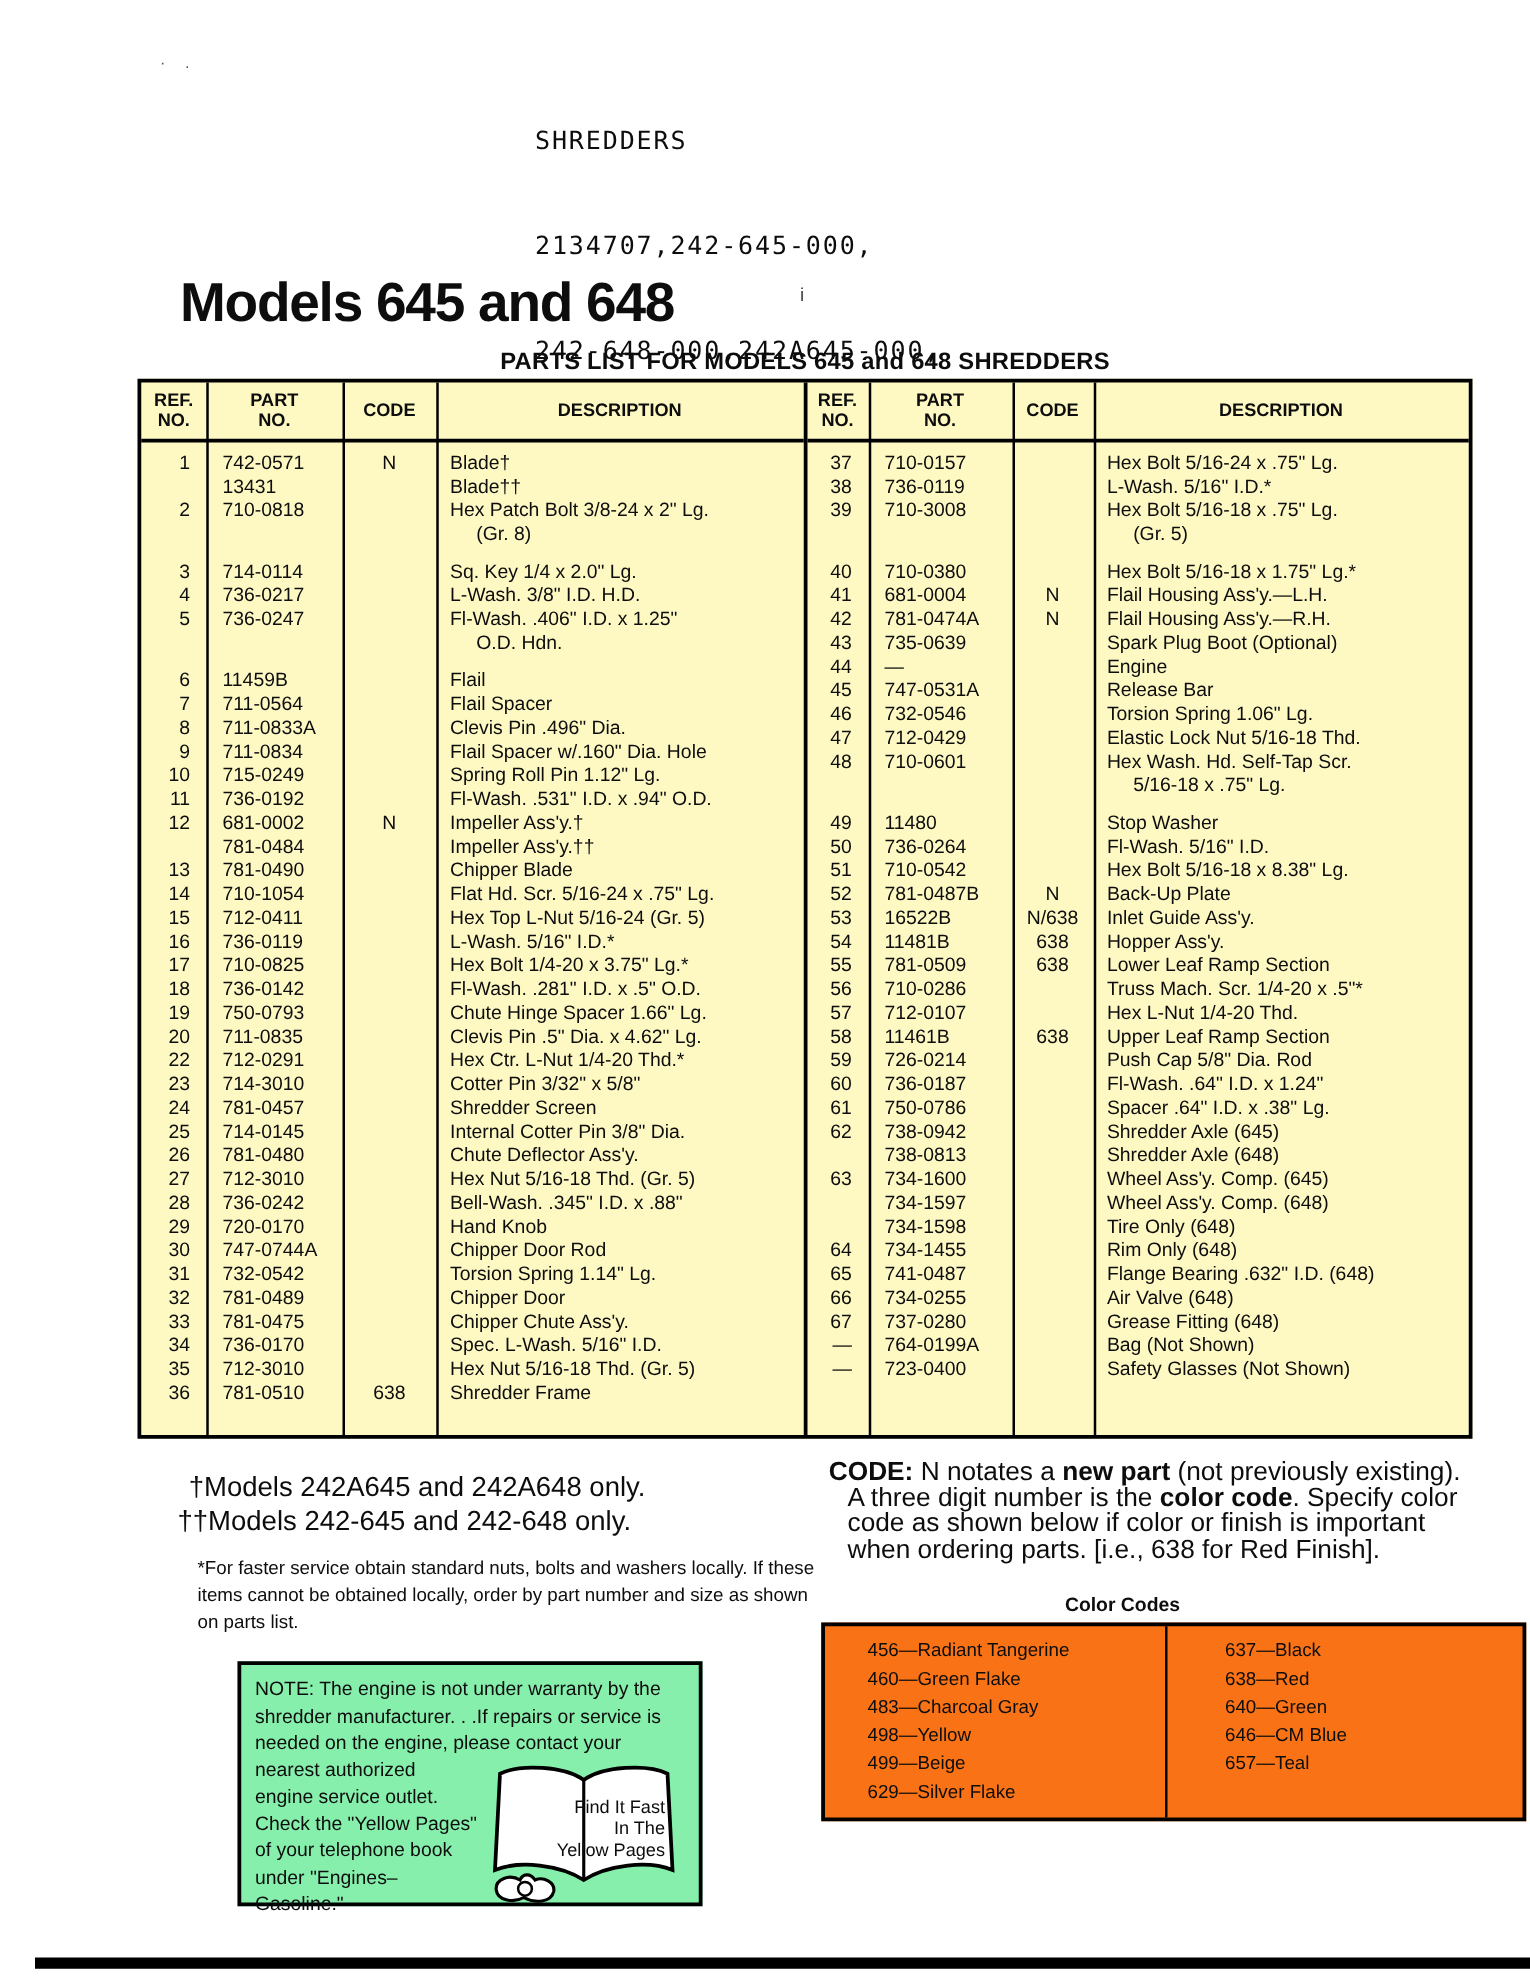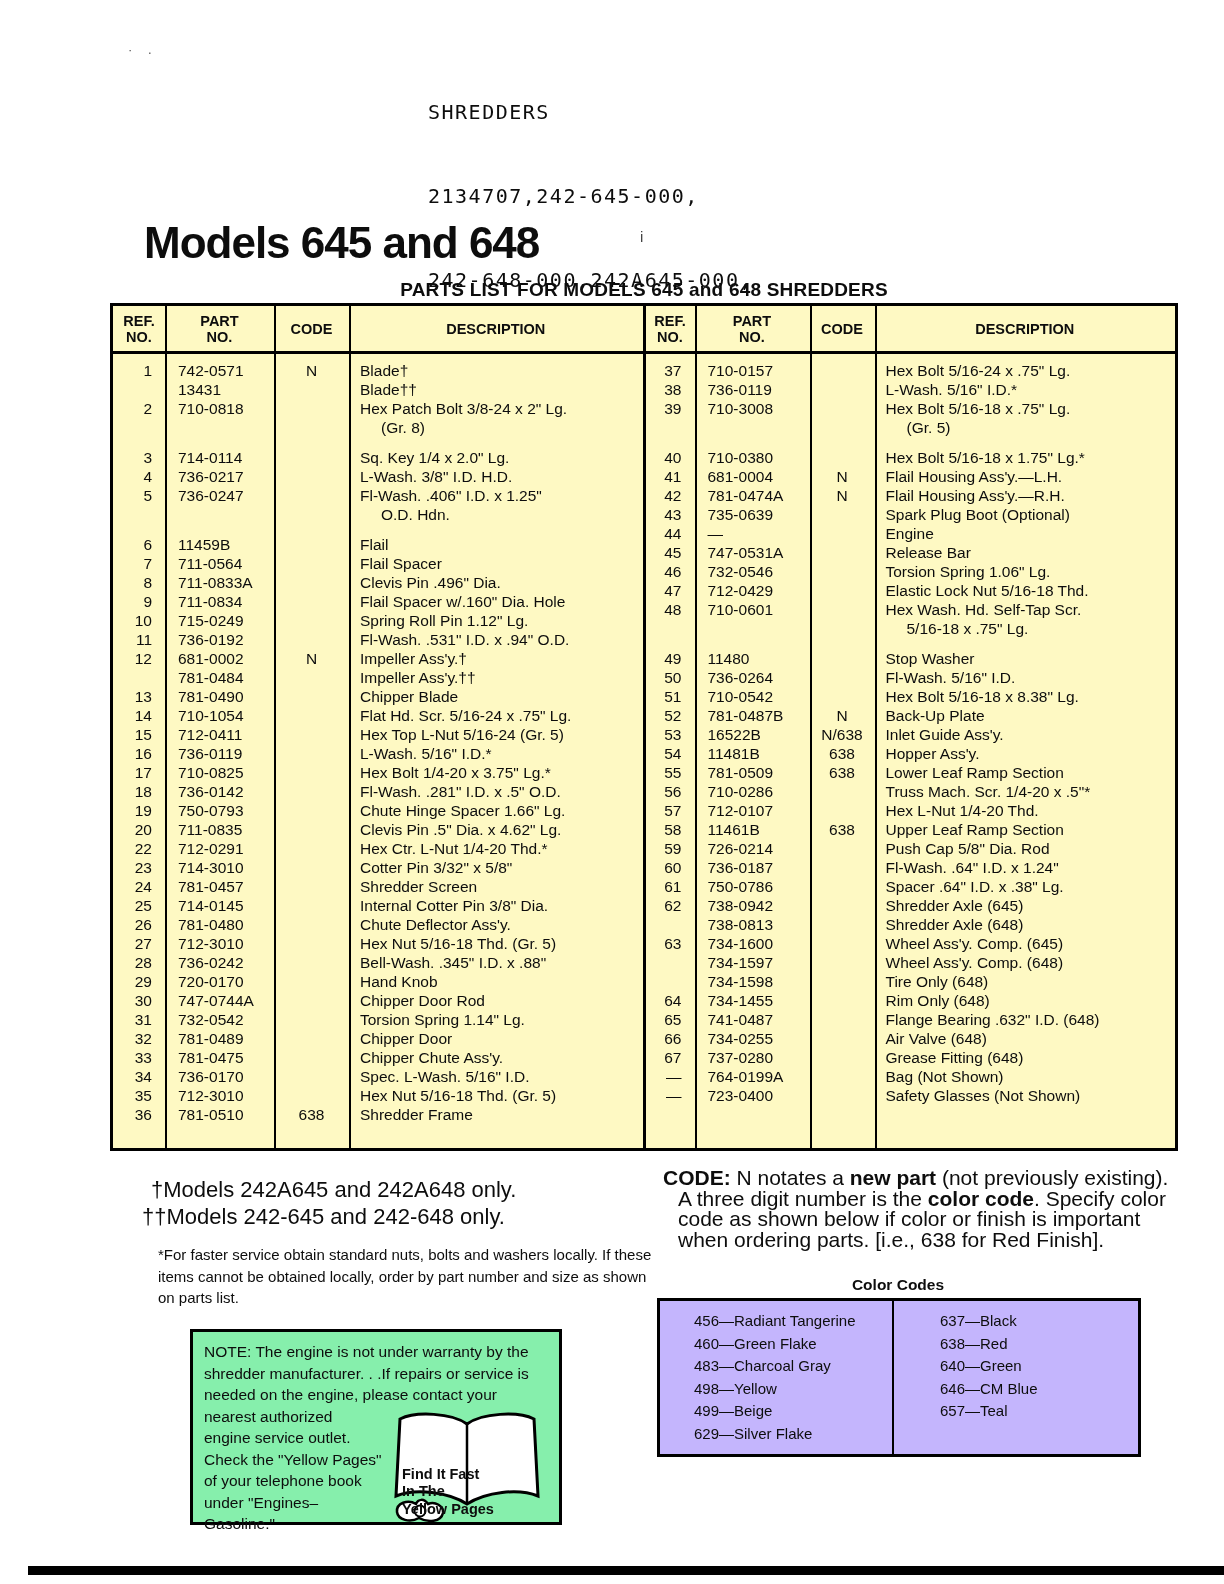--- a/index.html
+++ b/index.html
@@ -112,41 +112,41 @@
     padding-left: 15px; text-indent: -15px;
   }
   .code-note b { font-weight: bold; }
 
   
   .cc-title {
     position: absolute; left: 656px; top: 1276px; width: 484px;
     text-align: center; font-weight: bold; font-size: 15.5px;
   }
   .cc-box {
-    position: absolute; left: 657px; top: 1298px; width: 484px; height: 159px;
-    border: 3px solid #000; display: flex; background: #c4b5fd;
+    position: absolute; left: 657px; top: 1298px; width: 564px; height: 159px;
+    border: 3px solid #000; display: flex; background: #f97316;
   }
   .cc-col { flex: 1; padding-top: 9px; font-size: 15px; line-height: 22.5px; }
   .cc-col.c-left { border-right: 2.5px solid #000; padding-left: 34px; }
   .cc-col.c-right { padding-left: 46px; }
 
   
   .note-box {
     position: absolute; left: 190px; top: 1329px; width: 372px; height: 196px;
     border: 3px solid #000; padding: 9px 11px 6px 11px; background: #86efac;
     font-size: 15.5px; line-height: 21.5px;
   }
   .note-flow { overflow: hidden; }
   .book {
     float: right; width: 162px; height: 122px; position: relative;
     margin: 0 0 0 4px;
   }
   .book-text {
     position: absolute; top: 32px; left: 16px; width: 130px;
-    text-align: left; font-weight: bold; font-size: 14.5px; line-height: 17.5px; margin-top: 28px;
+    text-align: right; font-weight: normal; font-size: 14.5px; line-height: 17.5px;
   }
 
   .bottom-bar { position: absolute; left: 28px; top: 1566px; width: 1196px; height: 9px; background: #000; }
 </style>
 </head>
 <body>
 
 <div class="page">
 
   <div class="speck">· .</div>

